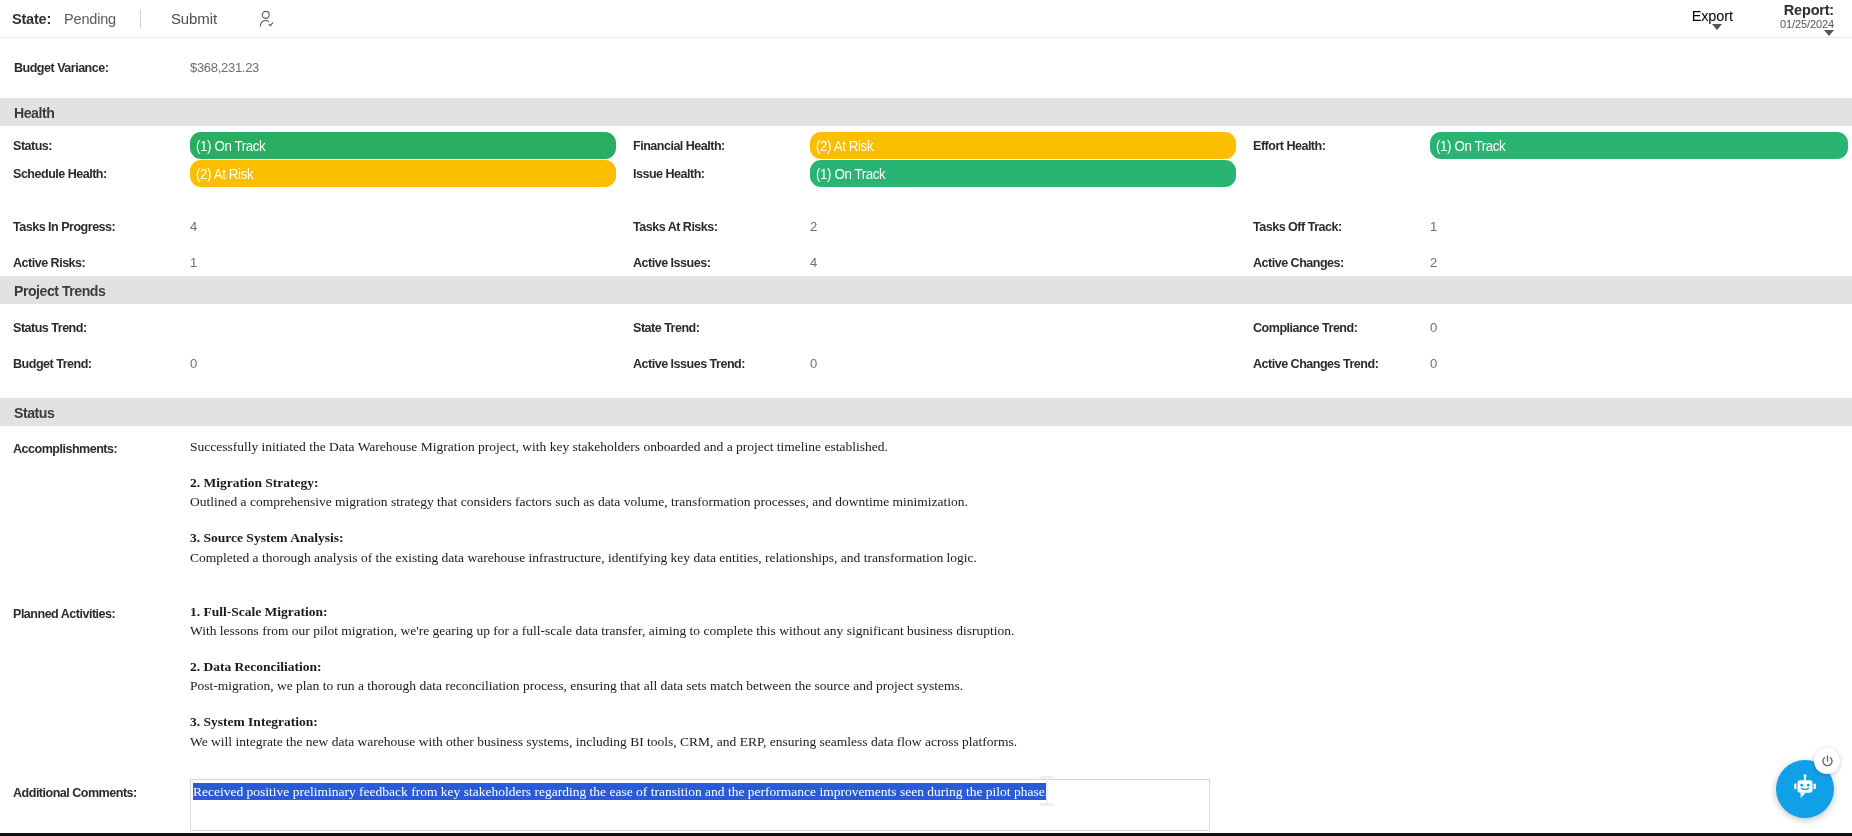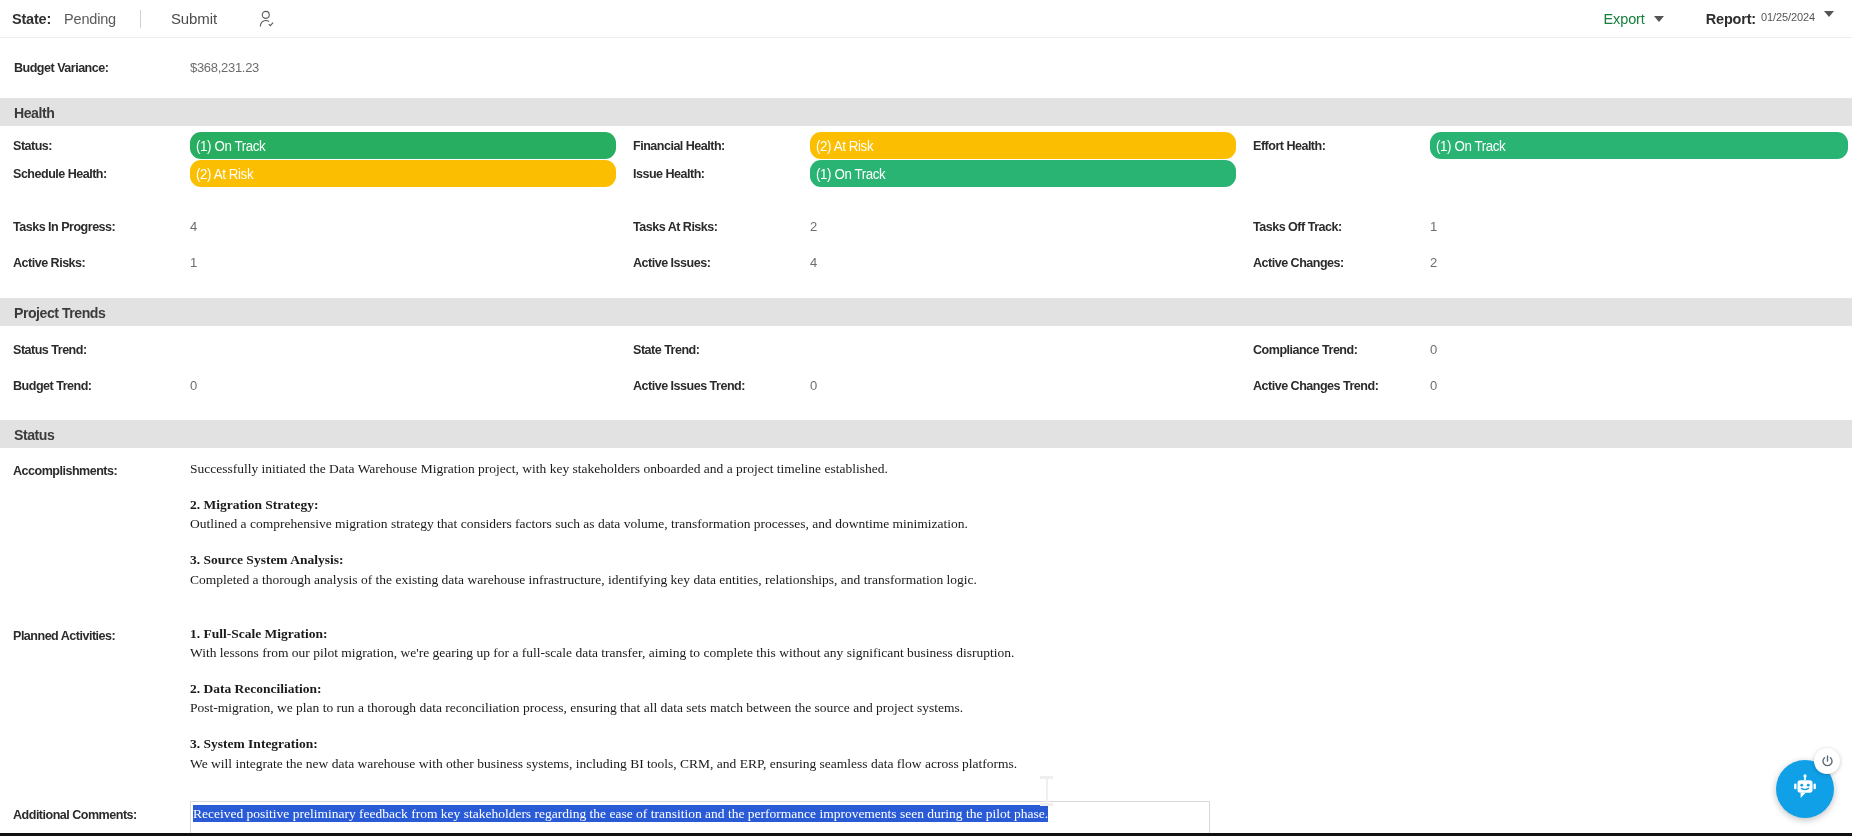--- a/index.html
+++ b/index.html
@@ -64,37 +64,39 @@
     top: 0;
     height: 38px;
     display: flex;
     align-items: center;
     gap: 0;
   }
   .export-btn {
     display: inline-flex;
     align-items: center;
     font-size: 14.5px;
-    color: #15803d;
+    color: #000000;
     cursor: pointer;
     letter-spacing: -0.1px;
+    flex-direction: column;
   }
   .caret {
     display: inline-block;
     width: 0; height: 0;
     border-left: 5px solid transparent;
     border-right: 5px solid transparent;
     border-top: 6px solid #555;
     margin-left: 9px;
   }
   .report-block {
     display: inline-flex;
-    align-items: flex-start;
+    align-items: flex-end;
     margin-left: 42px;
     cursor: pointer;
+    flex-direction: column;
   }
   .report-label { font-size: 14.5px; font-weight: bold; color: #2e2e2e; letter-spacing: -0.2px;}
   .report-date { font-size: 11px; color: #555; margin-left: 5px; letter-spacing: -0.1px;}
 
   
   .budget-row {
     display: flex;
     align-items: center;
     height: 38px;
     padding-left: 14px;
@@ -368,21 +370,21 @@
   <div class="cellpair metrics-row">
     <span class="lbl">Active Issues:</span>
     <span class="val">4</span>
   </div>
   <div class="cellpair metrics-row">
     <span class="lbl">Active Changes:</span>
     <span class="val">2</span>
   </div>
 </div>
 
-<div class="band" style="margin-top:22px">
+<div class="band" style="">
   <span class="band-title">Project Trends</span>
 </div>
 
 <div class="grid3" style="margin-top:10px">
   <div class="cellpair metrics-row">
     <span class="lbl">Status Trend:</span>
     <span class="val"></span>
   </div>
   <div class="cellpair metrics-row">
     <span class="lbl">State Trend:</span>

